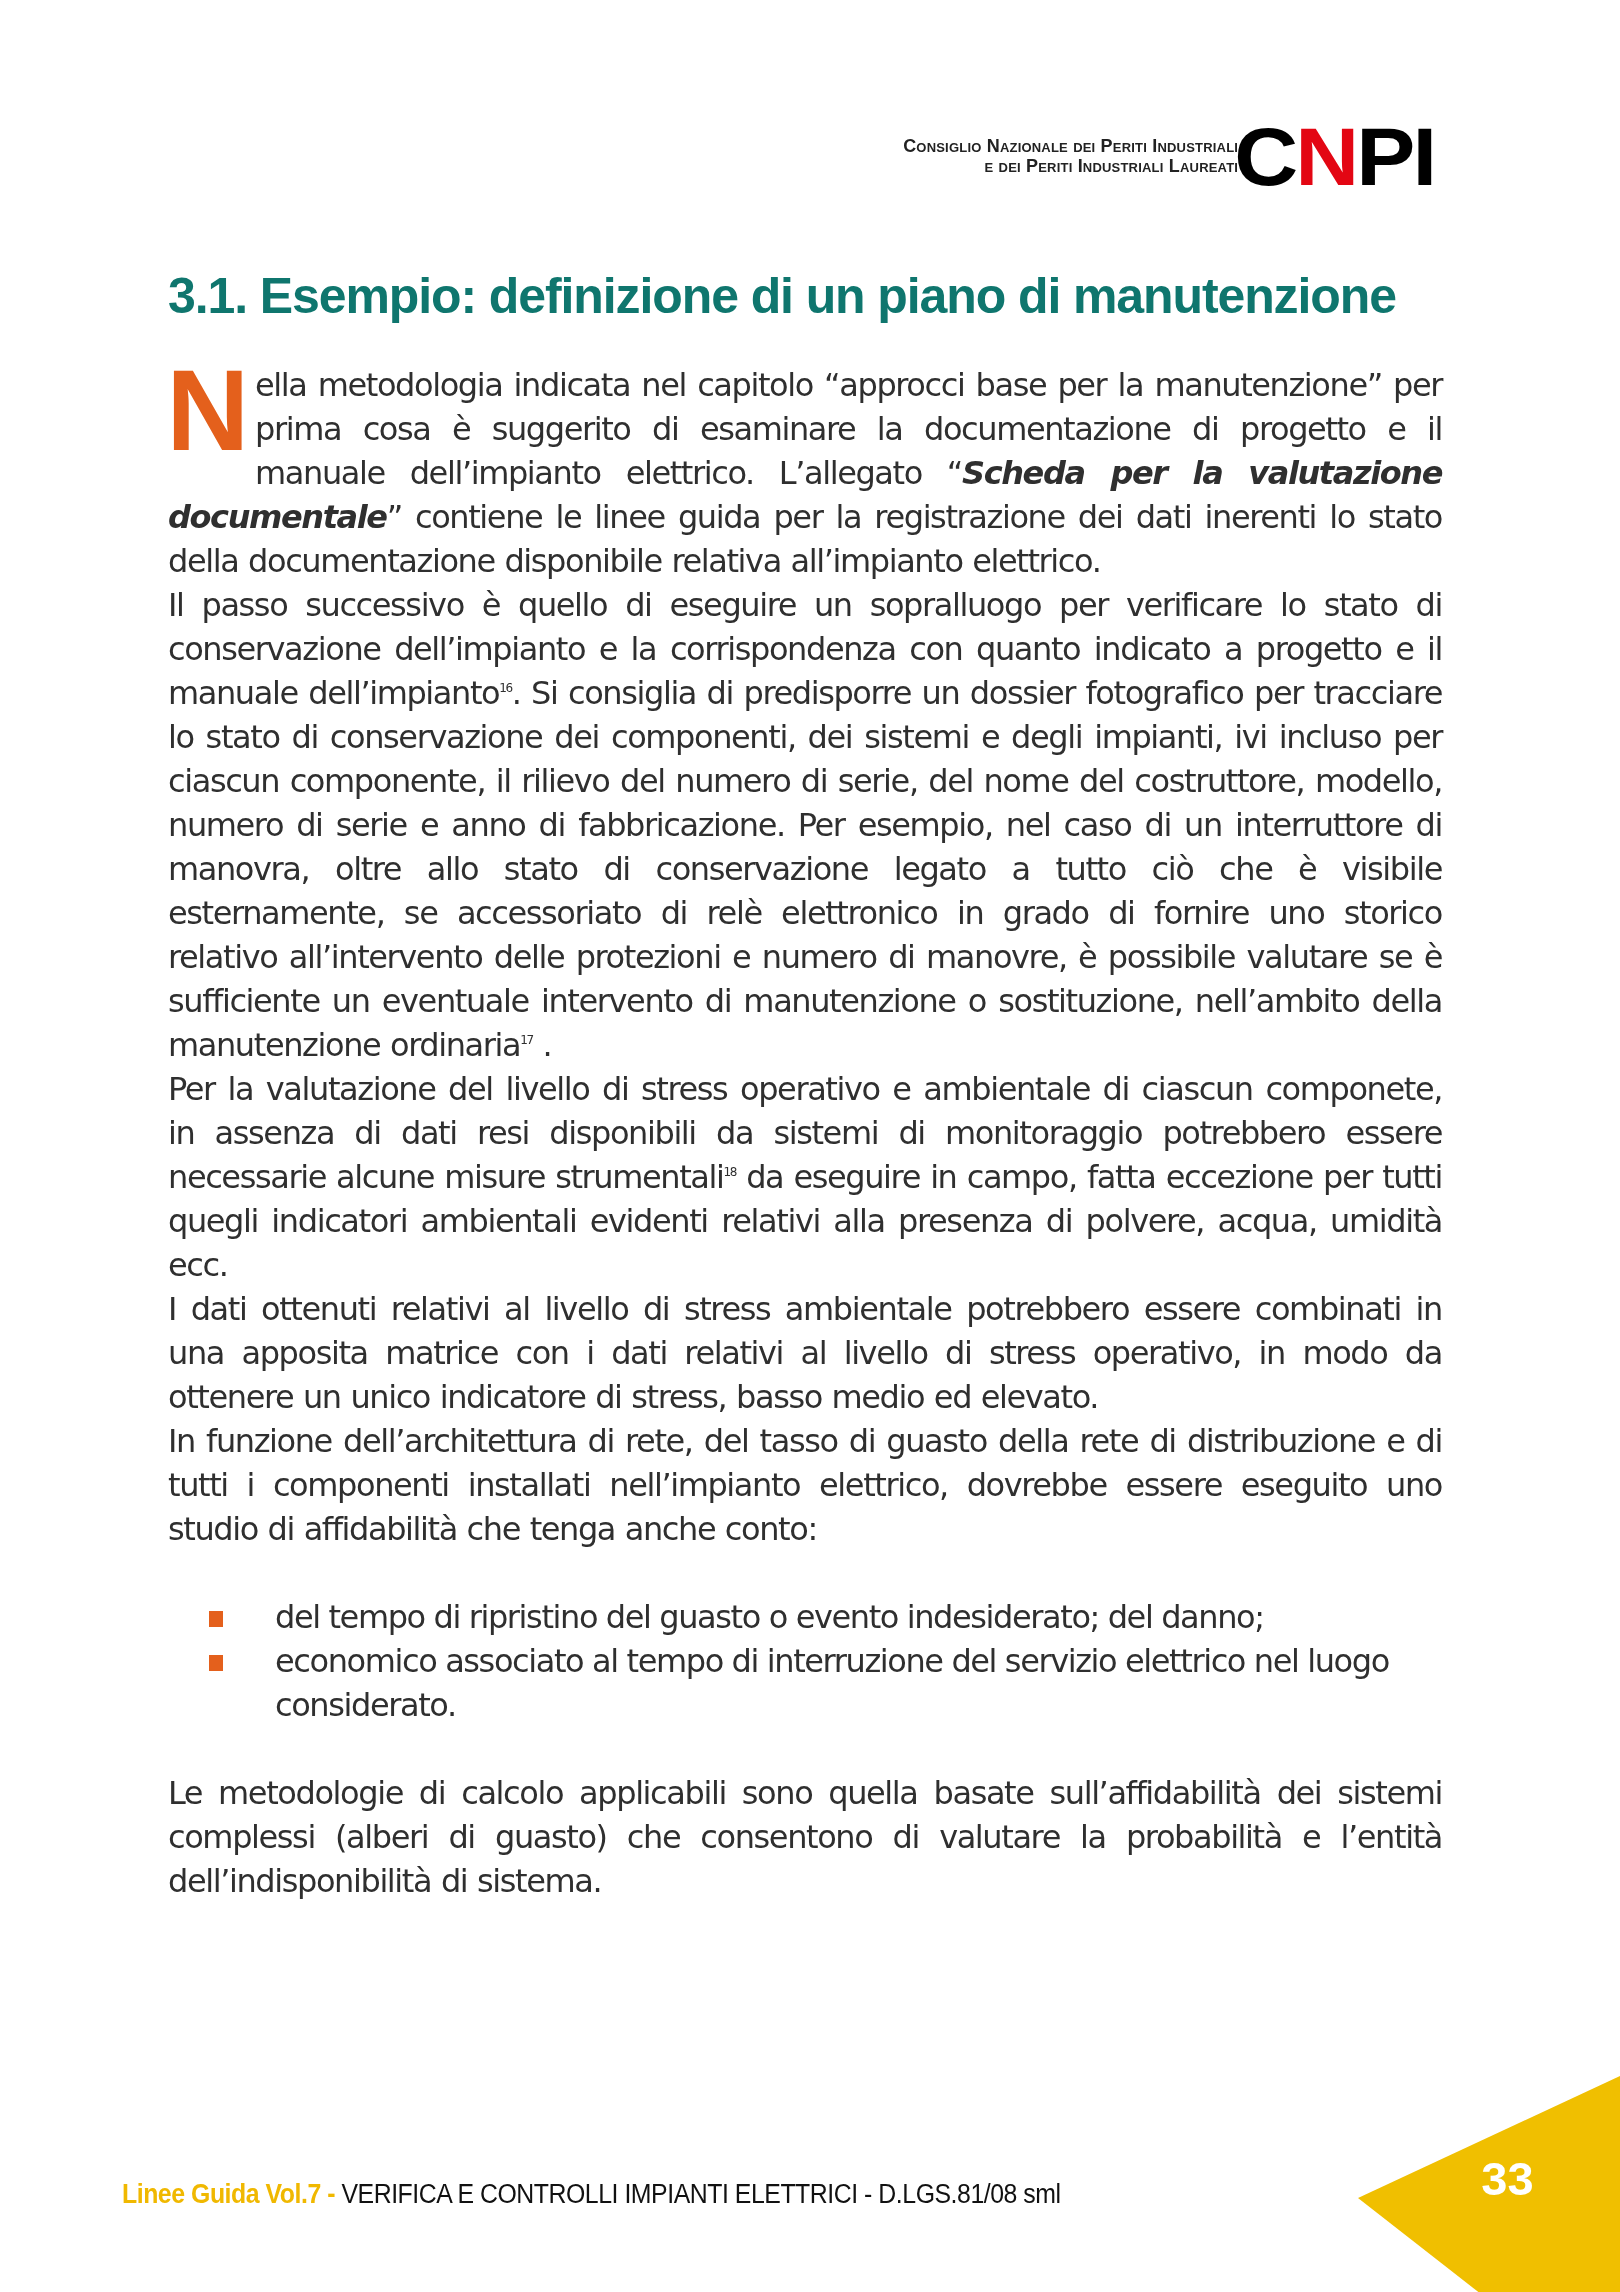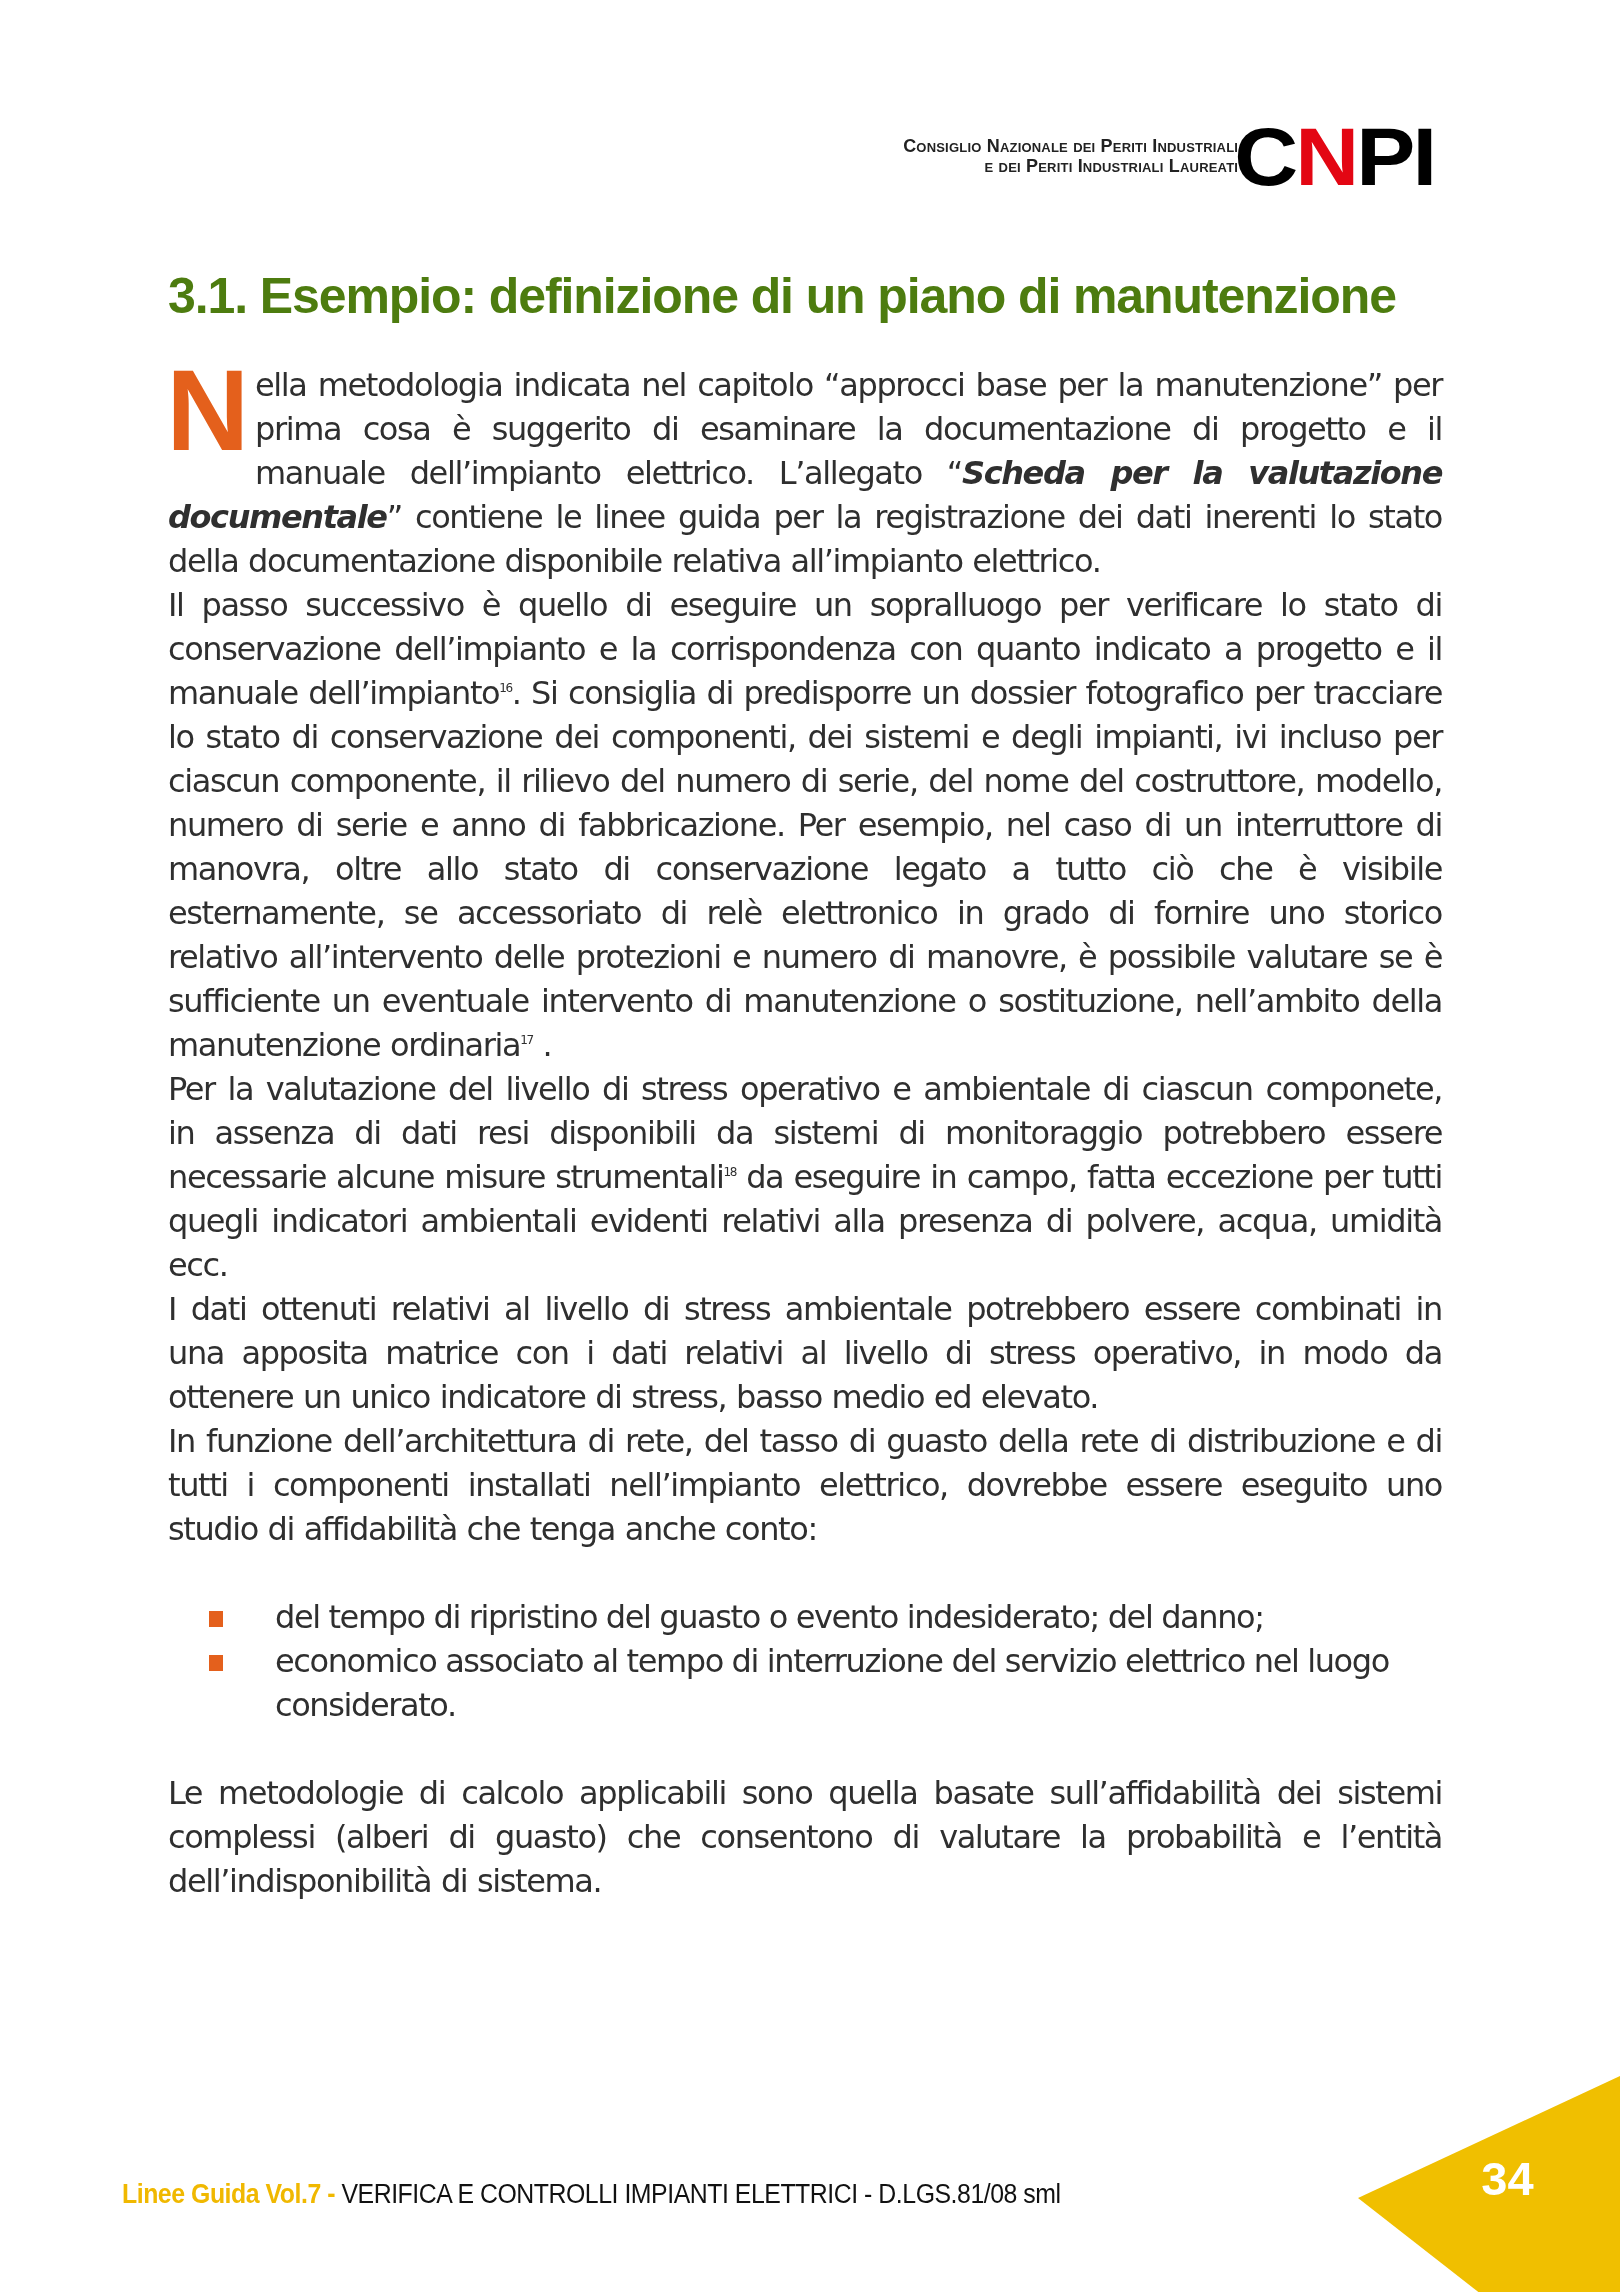--- a/index.html
+++ b/index.html
@@ -4,21 +4,21 @@
 <style>
   html, body { margin: 0; padding: 0; background: #ffffff; }
   body { width: 1620px; height: 2293px; position: relative; overflow: hidden; font-family: "Liberation Sans", sans-serif; color: #2b2b2b; }
 
   .header { position: absolute; top: 125px; right: 186px; display: flex; align-items: center; }
   .org-text { text-align: right; font-family: "Liberation Sans", sans-serif; font-weight: bold; color: #222; font-size: 18px; line-height: 19.7px; font-variant: small-caps; letter-spacing: 0.2px; margin-right: 10.7px; }
   .logo { font-family: "Liberation Sans", sans-serif; font-weight: 900; font-size: 82px; line-height: 64px; letter-spacing: -2.7px; transform: scaleX(1.08); transform-origin: right center; }
   .logo .blk { color: #000; }
   .logo .red { color: #e30613; }
 
-  .title { position: absolute; left: 168px; top: 267px; font-family: "Liberation Sans", sans-serif; font-weight: bold; font-size: 50px; color: #4d7c0f; letter-spacing: -1.1px; white-space: nowrap; }
+  .title { position: absolute; left: 168px; top: 267px; font-family: "Liberation Sans", sans-serif; font-weight: bold; font-size: 50px; color: #0f766e; letter-spacing: -1.1px; white-space: nowrap; }
 
   .content { position: absolute; left: 168px; top: 363px; width: 1274px; font-family: "DejaVu Sans", sans-serif; font-size: 32px; line-height: 44px; color: #2f2f2f; }
   .content p { margin: 0; text-align: justify; letter-spacing: -1.4px; word-spacing: 0.9px; }
   .content .dropcap { float: left; font-family: "Liberation Sans", sans-serif; font-weight: bold; color: #e4601c; font-size: 115px; line-height: 86px; margin: 3.6px 7.2px 0 -1.8px; }
   .content sup { font-size: 12px; line-height: 0; vertical-align: super; }
   .content em { font-weight: bold; font-style: italic; }
   .gap-lg { height: 44px; }
   ul.bullets { list-style: none; margin: 0; padding: 0; }
   ul.bullets li { position: relative; padding-left: 107px; text-align: left; letter-spacing: -1.4px; }
   ul.bullets li .sq { position: absolute; left: 41px; top: 16px; width: 14.3px; height: 16px; background: #e4601c; }
@@ -67,14 +67,14 @@
   <p>Le metodologie di calcolo applicabili sono quella basate sull’affidabilità dei sistemi complessi (alberi di guasto) che consentono di valutare la probabilità e l’entità dell’indisponibilità di sistema.</p>
 </div>
 
 <div class="footer-text">
   <span class="vol">Linee Guida Vol.7</span><span class="sep"> - </span><span class="main">VERIFICA E CONTROLLI IMPIANTI ELETTRICI - D.LGS.81/08 sml</span>
 </div>
 
 <svg class="pagetab" viewBox="0 0 293 242" preserveAspectRatio="none">
   <polygon points="293,0 293,242 136,242 0,136" fill="#f0bf00"></polygon>
 </svg>
-<div class="pagenum">34</div>
+<div class="pagenum">33</div>
 
 
 </body></html>

